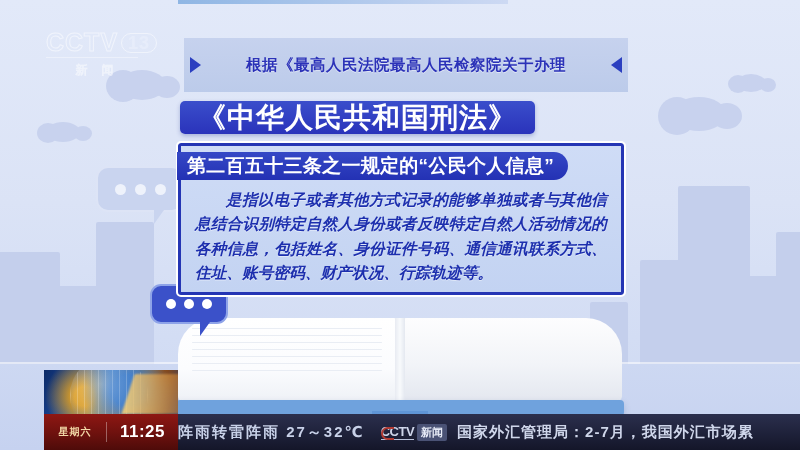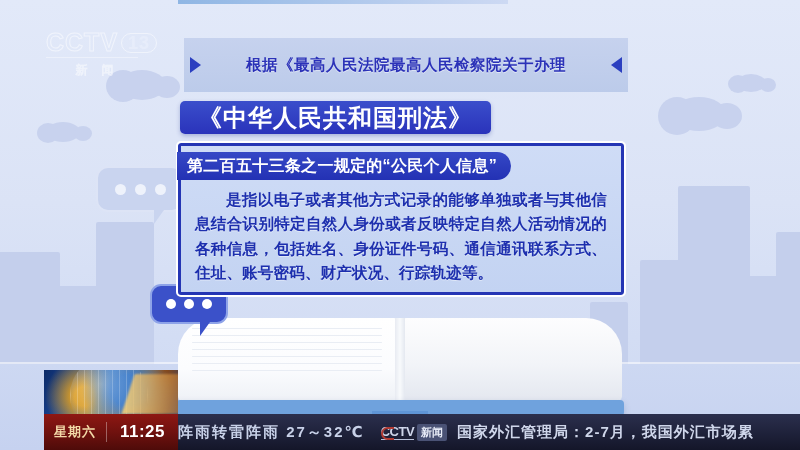--- a/index.html
+++ b/index.html
@@ -140,43 +140,44 @@
     flex:1; text-align:center; color:#2b32b8; font-weight:bold;
     font-size:15.5px; line-height:1.38; letter-spacing:.5px;
     text-shadow:0 1px 0 rgba(255,255,255,.5);
   }
   .header-text span { display:block; }
 
   
   .law-title {
     position:absolute; left:180px; top:101px; height:33px; padding:0 18px;
     background:linear-gradient(180deg,#3a4ecb 0%,#2a33bb 100%);
-    border-radius:5px; color:#fff; font-weight:bold; font-size:24px;
+    border-radius:5px; color:#fff; font-weight:bold; font-size:28px;
     display:flex; align-items:center; letter-spacing:1px;
     box-shadow:0 2px 4px rgba(40,60,150,.3);
   }
 
   
   .content-card {
     position:absolute; left:178px; top:143px; width:446px; height:152px;
     background:linear-gradient(180deg,#cfdcf6 0%,#c3d3f2 100%);
     border:3px solid #2435b4; outline:2px solid #ffffff;
     border-radius:3px;
   }
   .clause-pill {
     position:absolute; left:-4px; top:6px; height:28px; padding:0 14px 0 10px;
     background:linear-gradient(180deg,#3548c6 0%,#2331b4 100%);
-    border-radius:0 14px 14px 0; color:#fff; font-weight:bold; font-size:16px;
+    border-radius:0 14px 14px 0; color:#fff; font-weight:bold; font-size:19px;
     display:flex; align-items:center; letter-spacing:.3px;
   }
   .clause-body {
     position:absolute; left:14px; right:14px; top:42px;
     color:#1d2fae; font-weight:bold; font-size:15.5px; line-height:1.58;
     text-align:justify; text-indent:2em; letter-spacing:.2px;
     text-shadow:0 1px 0 rgba(255,255,255,.45);
+    font-style:italic;
   }
 
   
   .news-globe {
     position:absolute; left:44px; bottom:36px; width:134px; height:44px;
     background:
       radial-gradient(circle at 62% 46%, #2e74c8 0 18%, rgba(46,116,200,0) 52%),
       radial-gradient(circle at 30% 60%, #e8a21a 0 10%, rgba(232,162,26,0) 40%),
       linear-gradient(115deg,#0d2a66 0%,#1a4a9e 26%,#3f86d2 46%,#c9882a 62%,#8e4a12 78%,#1b3c7d 100%);
     overflow:hidden;
@@ -192,21 +193,21 @@
     background:linear-gradient(70deg,rgba(255,215,120,.85),rgba(180,90,20,.6));
     transform:skewX(-18deg); filter:blur(1px);
   }
 
   .datetime-bar {
     position:absolute; left:44px; bottom:0; width:134px; height:36px;
     background:linear-gradient(180deg,#8e1713 0%,#6d110e 55%,#4e0b09 100%);
     display:flex; align-items:center; color:#fff;
   }
   .dt-day {
-    flex:0 0 62px; text-align:center; font-size:13px; font-weight:bold;
+    flex:0 0 62px; text-align:center; font-size:10px; font-weight:bold;
     color:#f3d9a8; letter-spacing:1px;
   }
   .dt-sep { width:1px; height:20px; background:rgba(255,255,255,.35); }
   .dt-time {
     flex:1; text-align:center; font-size:17px; font-weight:bold;
     letter-spacing:.5px; font-family:"Liberation Sans",sans-serif;
   }
 
   .ticker {
     position:absolute; left:178px; right:0; bottom:0; height:36px;

